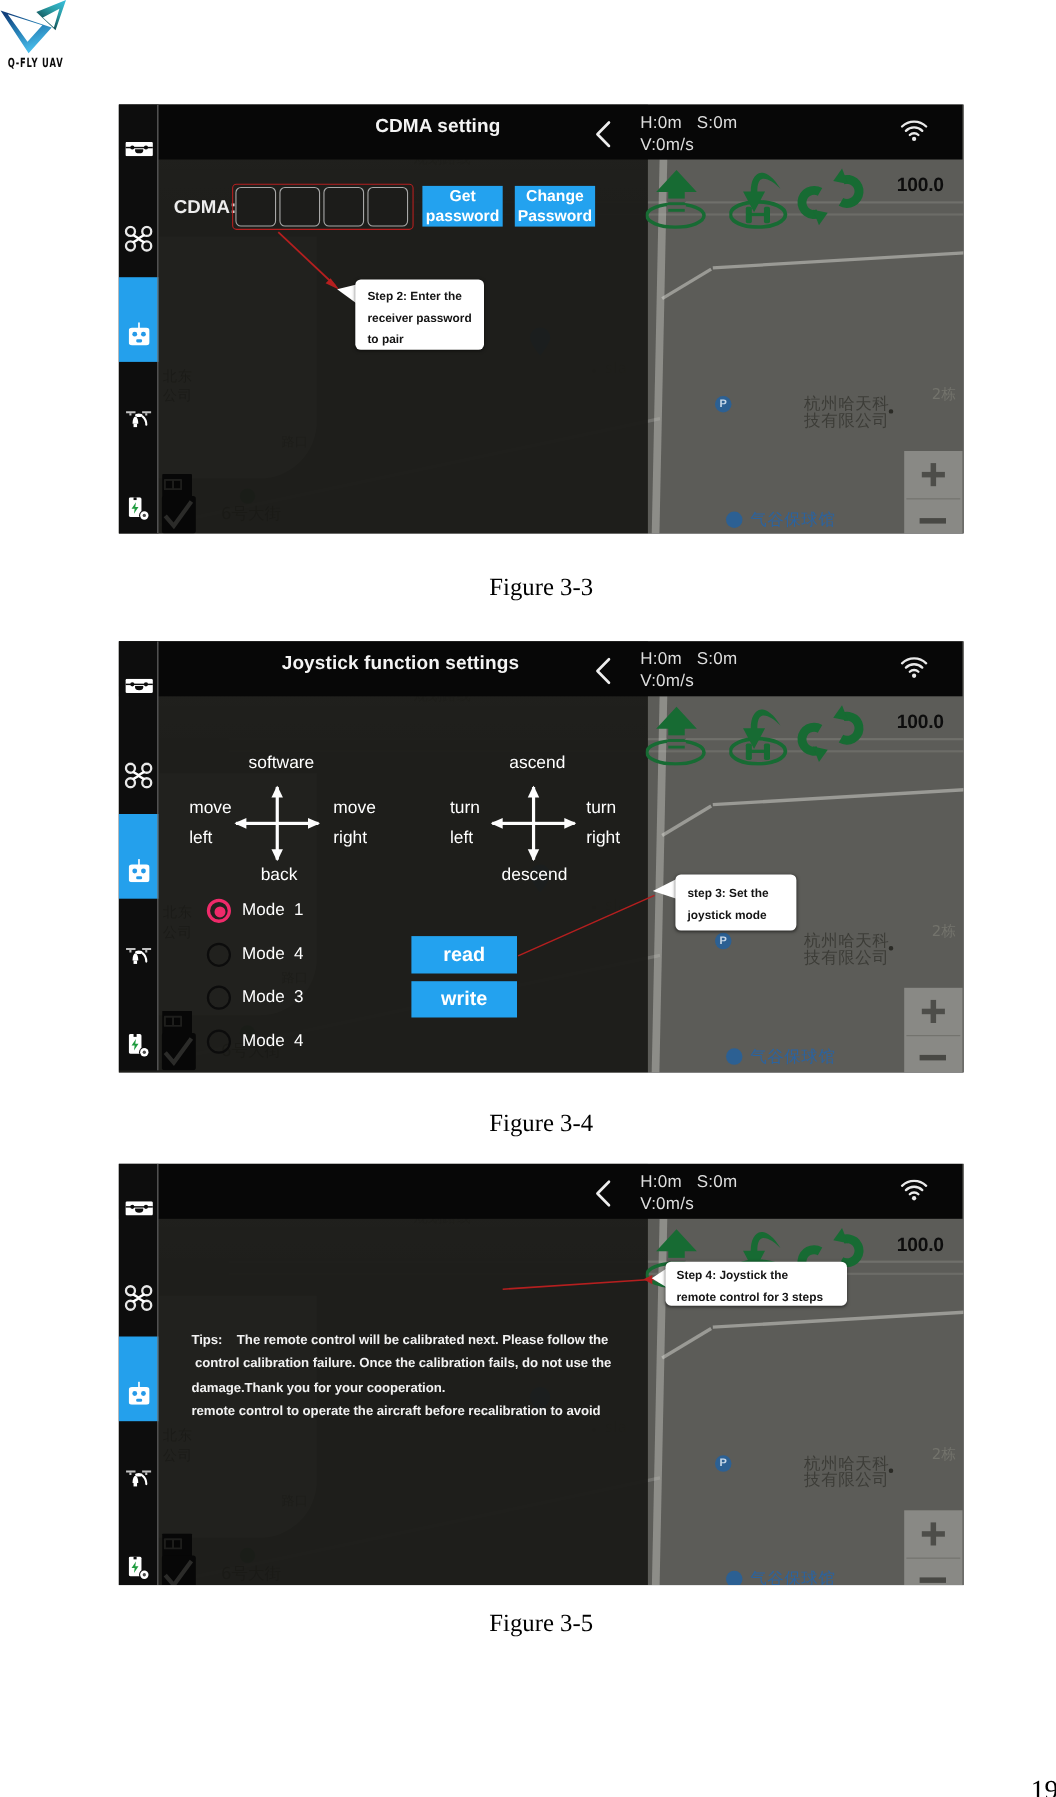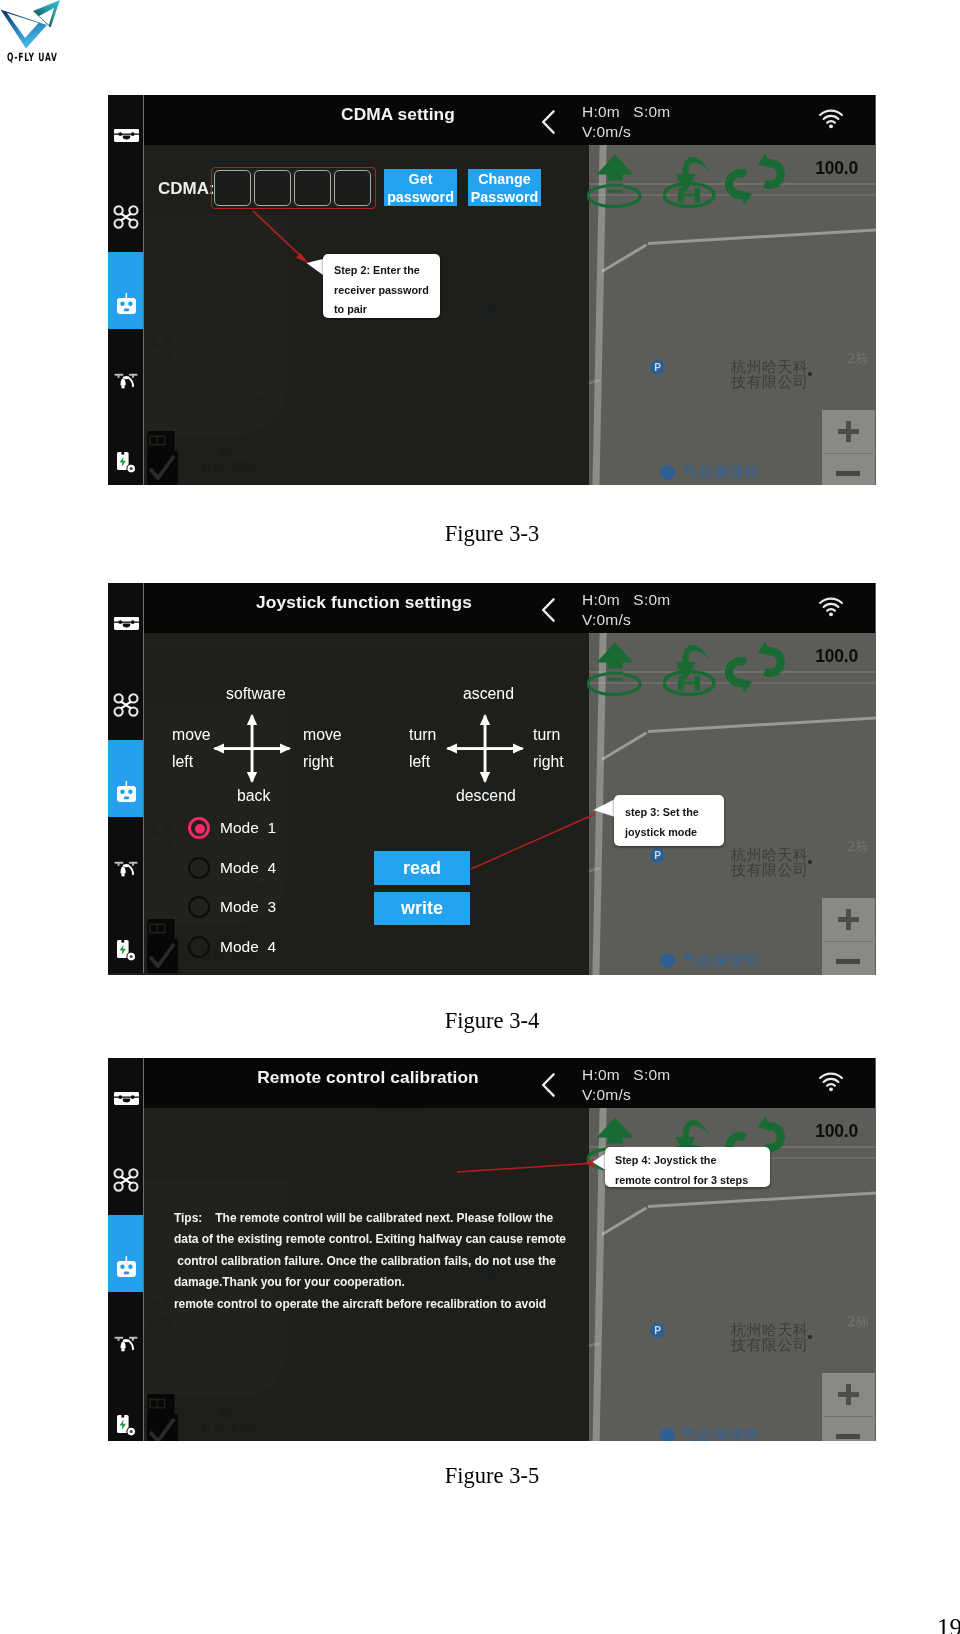--- a/index.html
+++ b/index.html
@@ -556,28 +556,26 @@
    </svg>
    <div class="callout" style="left:497px;top:89px;width:165px;height:40px;padding:4px 0 0 10px;font-size:10.8px;line-height:19.5px">
      <div class="line">Step 4: Joystick the</div>
             <div class="line">remote control for 3 steps</div>
    </div>
    <svg class="tailsvg" style="left:484px;top:93px;width:20px;height:26px">
      <path d="M15 1.5 L0.5 11 L15 20 Z" fill="#fff"></path>
    </svg>
    <div class="tips" style="left:66px;top:150px;width:430px">
      <div>Tips:    The remote control will be calibrated next. Please follow the</div>
-            <div>data of the existing remote control. Exiting halfway can cause remote</div>
             <div> control calibration failure. Once the calibration fails, do not use the</div>
             <div>damage.Thank you for your cooperation.</div>
             <div>remote control to operate the aircraft before recalibration to avoid</div>
    </div>
         </div>
         <div class="topbar"></div>
-        <div class="title" style="left:60px;width:400px;text-align:center">Remote control calibration</div>
         <div class="backchev" style="left:432px;top:14px"><svg viewBox="0 0 18 28" width="17" height="26">
             <path d="M14.5 2.5 L3.2 14 L14.5 25.5" fill="none" stroke="#ededed" stroke-width="2.6" stroke-linecap="round" stroke-linejoin="round"></path>
           </svg></div>
         <div class="hud" style="left:474px;top:7px"><div>H:0m   S:0m</div><div>V:0m/s</div></div>
         <div class="wifi" style="left:710px;top:14px"><svg viewBox="0 0 28 21" width="26" height="20">
             <g fill="none" stroke="#e9e9e9" stroke-width="2.3" stroke-linecap="round">
               <path d="M2.2 6.2 A17 17 0 0 1 25.8 6.2"></path>
               <path d="M6.0 10.4 A11.3 11.3 0 0 1 22.0 10.4"></path>
               <path d="M9.8 14.5 A6 6 0 0 1 18.2 14.5"></path>
             </g>

